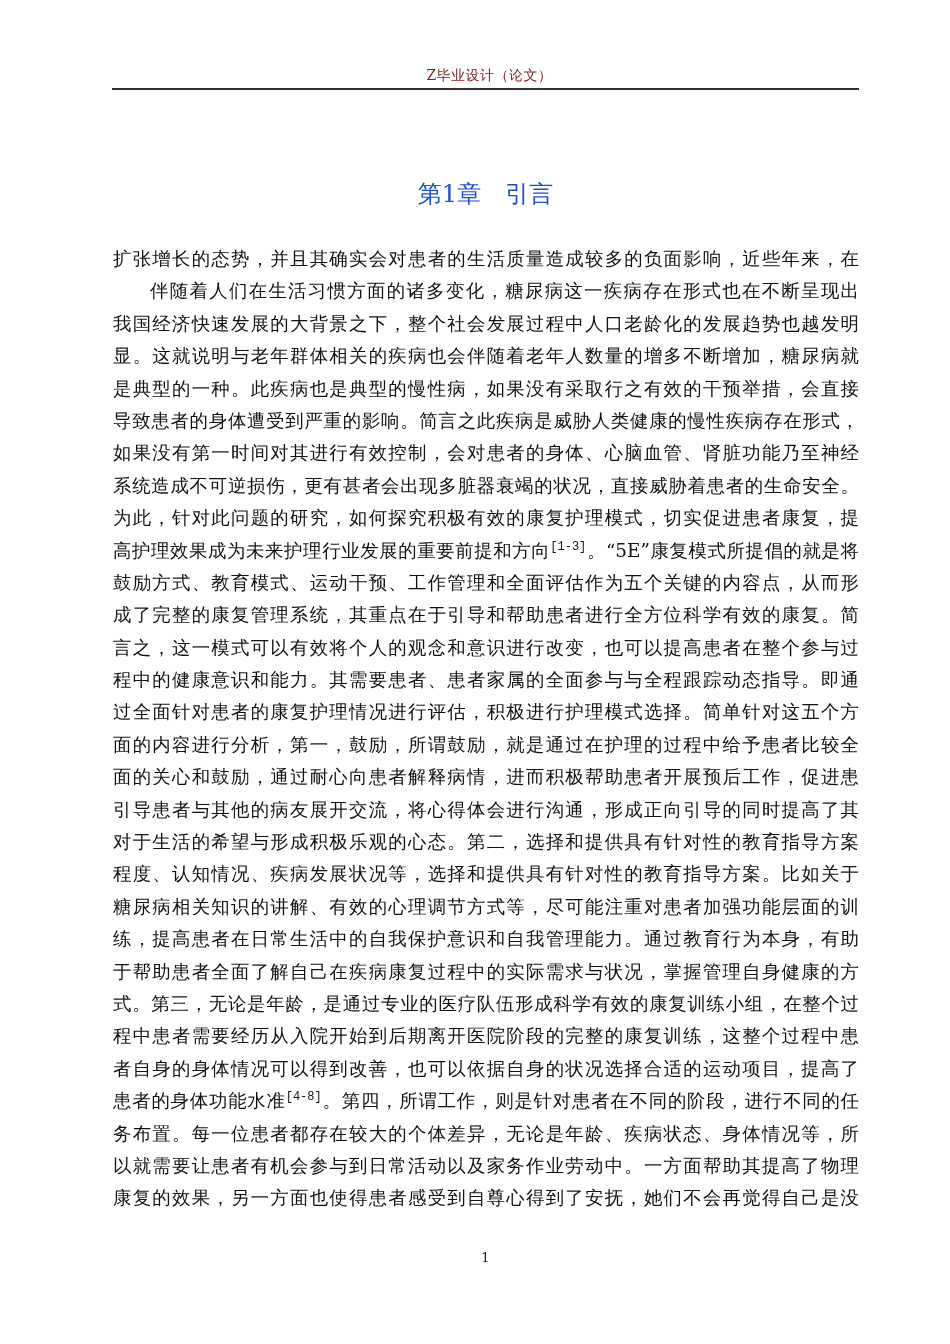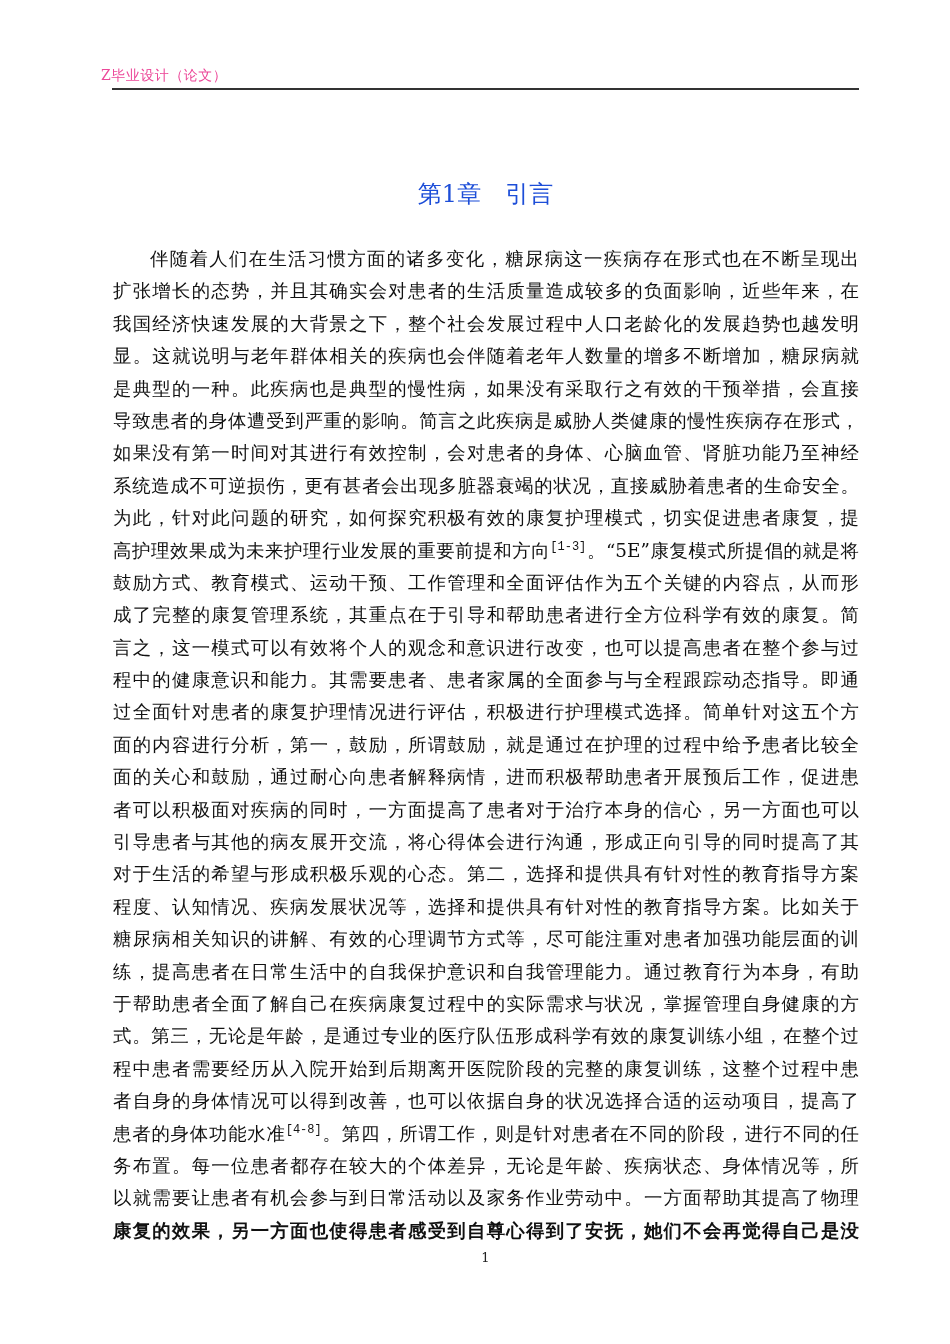--- a/index.html
+++ b/index.html
@@ -10,27 +10,27 @@
     body {
       width: 950px;
       height: 1344px;
       position: relative;
       overflow: hidden;
       font-family: "DejaVu Serif", "Liberation Serif", serif;
       color: #111111;
     }
     .page-header {
       position: absolute;
-      left: 101px;
+      left: 116px;
       top: 66px;
       width: 747px;
-      text-align: left;
+      text-align: center;
       font-size: 14px;
       line-height: 18px;
-      color: #ec4899;
+      color: #7f1d1d;
       letter-spacing: 0.5px;
     }
     .header-rule {
       position: absolute;
       left: 112px;
       top: 88px;
       width: 747px;
       height: 2px;
       background: #333333;
     }
@@ -59,21 +59,20 @@
       white-space: nowrap;
       text-align: justify;
       text-align-last: justify;
       letter-spacing: 0;
     }
     .line.indent {
       padding-left: 37px;
     }
     .line.last {
       text-align-last: justify;
-      font-weight: bold;
     }
     sup.cite {
       font-size: 12px;
       line-height: 0;
       vertical-align: 7px;
       font-family: Liberation Mono, monospace;
     }
     .page-number {
       position: absolute;
       left: 112px;
@@ -87,38 +86,37 @@
   </style>
 </head>
 <body>
 
 <div class="page-header">Z毕业设计（论文）</div>
 <div class="header-rule"></div>
 
 <h1 class="chapter-title" style="margin:0;font-weight:normal;">第1章　引言</h1>
 
 <div class="body-text">
+  <span class="line">扩张增长的态势，并且其确实会对患者的生活质量造成较多的负面影响，近些年来，在</span>
   <span class="line indent">伴随着人们在生活习惯方面的诸多变化，糖尿病这一疾病存在形式也在不断呈现出</span>
-  <span class="line">扩张增长的态势，并且其确实会对患者的生活质量造成较多的负面影响，近些年来，在</span>
   <span class="line">我国经济快速发展的大背景之下，整个社会发展过程中人口老龄化的发展趋势也越发明</span>
   <span class="line">显。这就说明与老年群体相关的疾病也会伴随着老年人数量的增多不断增加，糖尿病就</span>
   <span class="line">是典型的一种。此疾病也是典型的慢性病，如果没有采取行之有效的干预举措，会直接</span>
   <span class="line">导致患者的身体遭受到严重的影响。简言之此疾病是威胁人类健康的慢性疾病存在形式，</span>
   <span class="line">如果没有第一时间对其进行有效控制，会对患者的身体、心脑血管、肾脏功能乃至神经</span>
   <span class="line">系统造成不可逆损伤，更有甚者会出现多脏器衰竭的状况，直接威胁着患者的生命安全。</span>
   <span class="line">为此，针对此问题的研究，如何探究积极有效的康复护理模式，切实促进患者康复，提</span>
   <span class="line"><span>高护理效果成为未来护理行业发展的重要前提和方向</span><sup class="cite">[1-3]</sup><span>。“5E”康复模式所提倡的就是将</span></span>
   <span class="line">鼓励方式、教育模式、运动干预、工作管理和全面评估作为五个关键的内容点，从而形</span>
   <span class="line">成了完整的康复管理系统，其重点在于引导和帮助患者进行全方位科学有效的康复。简</span>
   <span class="line">言之，这一模式可以有效将个人的观念和意识进行改变，也可以提高患者在整个参与过</span>
   <span class="line">程中的健康意识和能力。其需要患者、患者家属的全面参与与全程跟踪动态指导。即通</span>
   <span class="line">过全面针对患者的康复护理情况进行评估，积极进行护理模式选择。简单针对这五个方</span>
   <span class="line">面的内容进行分析，第一，鼓励，所谓鼓励，就是通过在护理的过程中给予患者比较全</span>
   <span class="line">面的关心和鼓励，通过耐心向患者解释病情，进而积极帮助患者开展预后工作，促进患</span>
-  <span class="line">者可以积极面对疾病的同时，一方面提高了患者对于治疗本身的信心，另一方面也可以</span>
   <span class="line">引导患者与其他的病友展开交流，将心得体会进行沟通，形成正向引导的同时提高了其</span>
   <span class="line">对于生活的希望与形成积极乐观的心态。第二，选择和提供具有针对性的教育指导方案</span>
   <span class="line">程度、认知情况、疾病发展状况等，选择和提供具有针对性的教育指导方案。比如关于</span>
   <span class="line">糖尿病相关知识的讲解、有效的心理调节方式等，尽可能注重对患者加强功能层面的训</span>
   <span class="line">练，提高患者在日常生活中的自我保护意识和自我管理能力。通过教育行为本身，有助</span>
   <span class="line">于帮助患者全面了解自己在疾病康复过程中的实际需求与状况，掌握管理自身健康的方</span>
   <span class="line">式。第三，无论是年龄，是通过专业的医疗队伍形成科学有效的康复训练小组，在整个过</span>
   <span class="line">程中患者需要经历从入院开始到后期离开医院阶段的完整的康复训练，这整个过程中患</span>
   <span class="line">者自身的身体情况可以得到改善，也可以依据自身的状况选择合适的运动项目，提高了</span>
   <span class="line"><span>患者的身体功能水准</span><sup class="cite">[4-8]</sup><span>。第四，所谓工作，则是针对患者在不同的阶段，进行不同的任</span></span>

